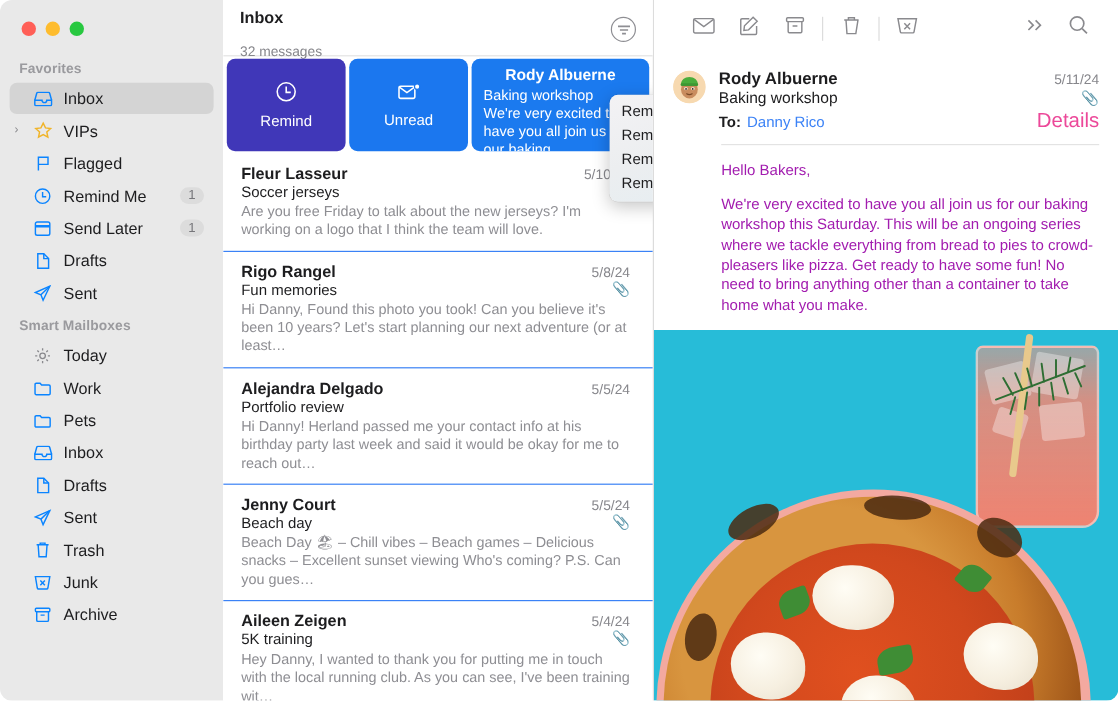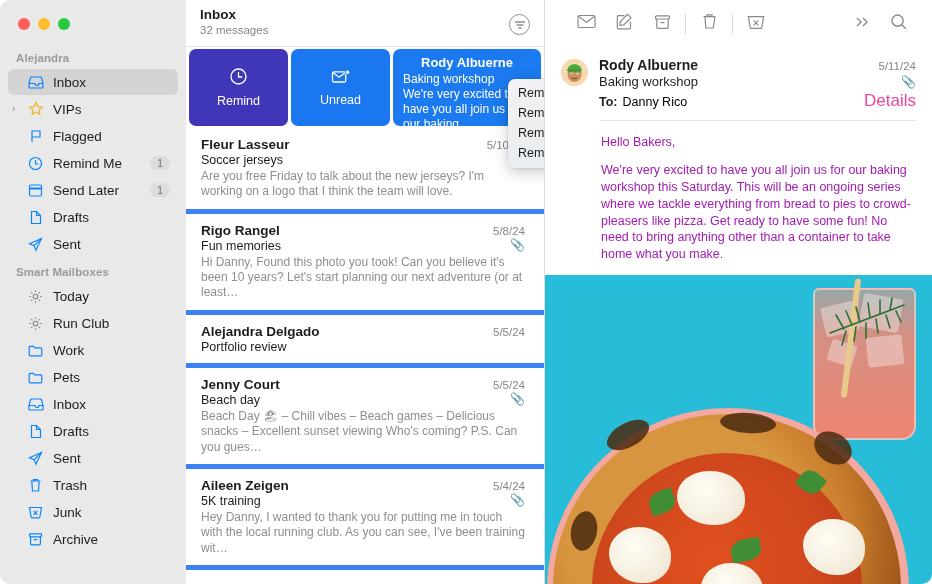--- a/index.html
+++ b/index.html
@@ -95,21 +95,21 @@
   .list-header {
     height: 47px;
     padding: 7px 14px 0 14px;
     border-bottom: 1px solid #e3e3e3;
     display: flex;
     align-items: flex-start;
     justify-content: space-between;
     background: #fff;
   }
   .list-title { font-size: 13.5px; font-weight: bold; color: #1d1d1f; }
-  .list-count { font-size: 11.5px; color: #86868b; margin-top: 2px; text-align: center; }
+  .list-count { font-size: 11.5px; color: #86868b; margin-top: 16px; text-align: center; }
   .filter-btn {
     width: 21px; height: 21px;
     border: 1.4px solid #8e8e93;
     border-radius: 50%;
     margin-top: 7px;
     display: flex; align-items: center; justify-content: center;
   }
 
   .swipe-row {
     height: 81px;
@@ -140,21 +140,21 @@
     color: #fff;
     padding: 6px 10px 6px 10px;
     overflow: hidden;
   }
   .msg-selected .ms-name { font-size: 13px; font-weight: bold; text-align: center; }
   .msg-selected .ms-subj { font-size: 12px; margin-top: 2px; }
   .msg-selected .ms-prev { font-size: 12px; line-height: 1.25; margin-top: 1px; }
 
   .msg {
     padding: 9px 19px 9px 15px;
-    border-bottom: 5px solid #3b82f6;
+    border-bottom: 1px solid #3b82f6;
     position: relative;
   }
   .msg-top { display: flex; justify-content: space-between; align-items: baseline; }
   .msg-name { font-size: 13.5px; font-weight: bold; color: #1d1d1f; }
   .msg-date { font-size: 11.5px; color: #86868b; }
   .msg-sub-row { display: flex; justify-content: space-between; align-items: center; }
   .msg-subject { font-size: 12.5px; color: #1d1d1f; margin-top: 1px; }
   .msg-clip { color: #b0b0b5; font-size: 12px; }
   .msg-preview { font-size: 12px; color: #8e8e93; line-height: 1.28; margin-top: 2px; }
 
@@ -216,21 +216,21 @@
   }
   .head-main { flex: 1; min-width: 0; }
   .hm-row { display: flex; justify-content: space-between; align-items: baseline; }
   .hm-name { font-size: 14px; font-weight: bold; color: #1d1d1f; }
   .hm-date { font-size: 11.5px; color: #86868b; }
   .hm-subject { font-size: 13px; color: #1d1d1f; margin-top: 1px; }
   .hm-clip { color: #b0b0b5; font-size: 12px; }
   .hm-to-row { display: flex; justify-content: space-between; align-items: baseline; margin-top: 2px; }
   .hm-to { font-size: 12.5px; color: #1d1d1f; }
   .hm-to b { font-weight: bold; }
-  .hm-to span.rec { color: #000000; margin-left: 5px; }
+  .hm-to span.rec { color: #3b82f6; margin-left: 5px; }
   .hm-details { font-size: 17px; color: #ec4899; padding-left: 35px; }
   .head-rule { height: 1px; background: #e3e3e3; margin: 9px 16px 0 56px; }
 
   .body-text {
     padding: 13px 18px 12px 56px;
     font-size: 12.5px;
     color: #a21caf;
     line-height: 1.35;
   }
   .body-text p + p { margin-top: 11px; }
@@ -314,21 +314,21 @@
 
 <div class="window">
 
   <div class="sidebar">
     <div class="traffic">
       <div class="light red"></div>
       <div class="light yellow"></div>
       <div class="light green"></div>
     </div>
 
-    <div class="sb-section">Alejandra</div>
+    <div class="sb-section">Favorites</div>
 
     <div class="sb-item selected">
       <span class="ico">
         <svg width="16" height="13" viewBox="0 0 16 13" fill="none" stroke="#0a84ff" stroke-width="1.2">
           <path d="M1 7.5V11a1 1 0 001 1h12a1 1 0 001-1V7.5h-4a2 2 0 01-4 0H1z"></path>
           <path d="M1 7.5L2.6 1.7A1 1 0 013.6 1h8.8a1 1 0 011 .7L15 7.5"></path>
         </svg>
       </span>
       <span class="label">Inbox</span>
     </div>
@@ -399,29 +399,20 @@
     <div class="sb-item">
       <span class="ico">
         <svg width="15" height="15" viewBox="0 0 15 15" fill="none" stroke="#8a8a8e" stroke-width="1.1">
           <circle cx="7.5" cy="7.5" r="2.3"></circle>
           <path d="M7.5 1.3v1.8M7.5 11.9v1.8M1.3 7.5h1.8M11.9 7.5h1.8M3.1 3.1l1.3 1.3M10.6 10.6l1.3 1.3M11.9 3.1l-1.3 1.3M4.4 10.6l-1.3 1.3"></path>
         </svg>
       </span>
       <span class="label">Today</span>
     </div>
 
-    <div class="sb-item">
-      <span class="ico">
-        <svg width="15" height="15" viewBox="0 0 15 15" fill="none" stroke="#8a8a8e" stroke-width="1.1">
-          <circle cx="7.5" cy="7.5" r="2.3"></circle>
-          <path d="M7.5 1.3v1.8M7.5 11.9v1.8M1.3 7.5h1.8M11.9 7.5h1.8M3.1 3.1l1.3 1.3M10.6 10.6l1.3 1.3M11.9 3.1l-1.3 1.3M4.4 10.6l-1.3 1.3"></path>
-        </svg>
-      </span>
-      <span class="label">Run Club</span>
-    </div>
 
 
     <div class="sb-item">
       <span class="ico">
         <svg width="16" height="13" viewBox="0 0 16 13" fill="none" stroke="#0a84ff" stroke-width="1.2">
           <path d="M1.2 3.4a1 1 0 011-1h3.2l1.3 1.5h6.1a1 1 0 011 1v6a1 1 0 01-1 1H2.2a1 1 0 01-1-1z"></path>
         </svg>
       </span>
       <span class="label">Work</span>
     </div>
@@ -563,20 +554,21 @@
     </div>
 
     <div class="msg">
       <div class="msg-top">
         <span class="msg-name">Alejandra Delgado</span>
         <span class="msg-date">5/5/24</span>
       </div>
       <div class="msg-sub-row">
         <span class="msg-subject">Portfolio review</span>
       </div>
+      <div class="msg-preview">Hi Danny! Herland passed me your contact info at his birthday party last week and said it would be okay for me to reach out…</div>
     </div>
 
     <div class="msg">
       <div class="msg-top">
         <span class="msg-name">Jenny Court</span>
         <span class="msg-date">5/5/24</span>
       </div>
       <div class="msg-sub-row">
         <span class="msg-subject">Beach day</span>
         <span class="msg-clip">📎</span>

